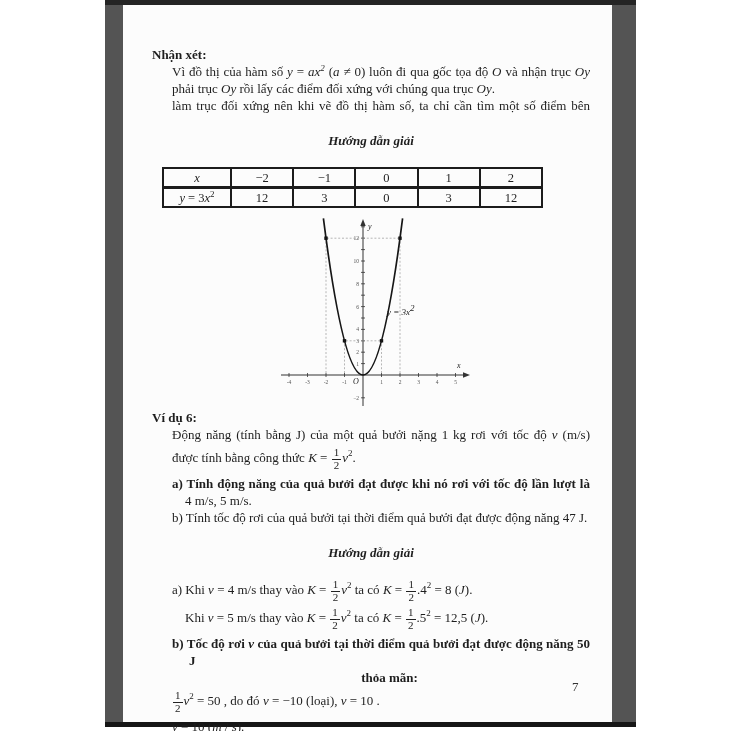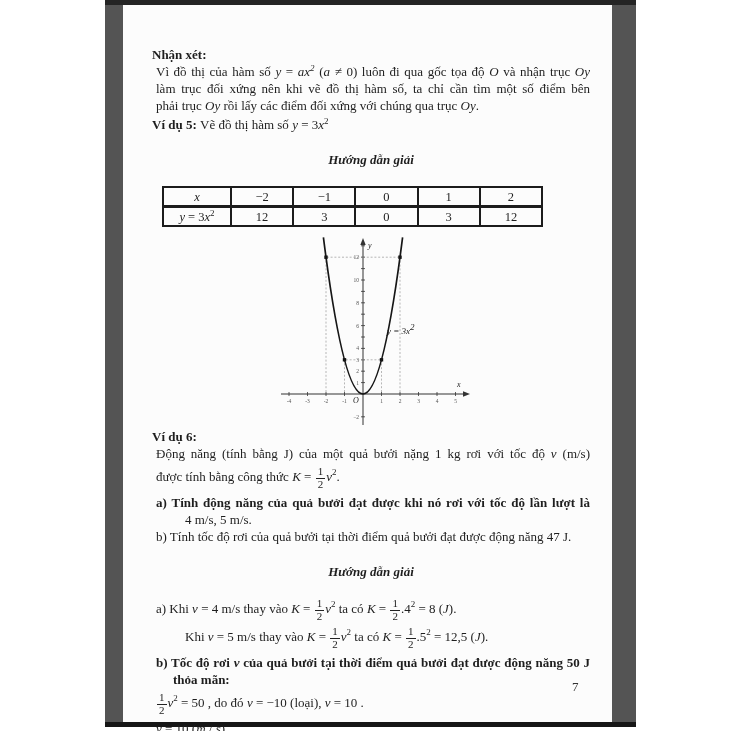--- a/index.html
+++ b/index.html
@@ -7,21 +7,21 @@
        font-family:"Liberation Serif", serif;color:#1e1e1e;}
   .photo{position:absolute;left:105px;top:0;width:531px;height:727px;background:#545454;}
   .edge-top{position:absolute;left:0;top:0;width:531px;height:5px;background:#242424;}
   .edge-bottom{position:absolute;left:0;top:722px;width:531px;height:5px;background:#161616;}
   .page{position:absolute;left:18px;top:5px;width:489px;height:717px;background:#fcfcfc;}
   .content{padding:41px 22px 0 29px;font-size:13px;line-height:17px;}
   .bd{font-weight:bold;}
   .it{font-style:italic;}
   .sup{vertical-align:super;font-size:9px;line-height:0;}
   .head{font-weight:bold;margin:0;font-family:Liberation Serif, serif;}
-  .ind{margin-left:4px;}
+  .ind{margin-left:20px;}
   .ind2{margin-left:33px;}
   .jfull{text-align:justify;text-align-last:justify;}
   .hang{padding-left:17px;text-indent:-17px;font-weight:bold;}
   .center-head{text-align:center;font-weight:bold;font-style:italic;margin:18px 0;}
   .frac{display:inline-block;vertical-align:-0.62em;text-align:center;line-height:1.05;
         font-size:11px;margin:0 1px;}
   .fnum{display:block;border-bottom:1px solid #222;padding:0 2px;}
   .fden{display:block;}
   .mline{margin-top:4px;margin-bottom:4px;}
   table.vals{border-collapse:collapse;margin:3px 0 0 10px;table-layout:fixed;width:381px;}
@@ -40,24 +40,23 @@
 <body>
 
 <div class="photo">
   <div class="edge-top"></div>
   <div class="edge-bottom"></div>
   <div class="page">
     <div class="content">
 
       <div class="head">Nhận xét:</div>
       <div class="ind jfull"><span>Vì đồ thị của hàm số </span><span class="it">y</span><span> = </span><span class="it">ax</span><span class="it sup">2</span><span> (</span><span class="it">a</span><span> ≠ 0) luôn đi qua gốc tọa độ </span><span class="it">O</span><span> và nhận trục </span><span class="it">Oy</span></div>
+      <div class="ind"><span>phải trục </span><span class="it">Oy</span><span> rồi lấy các điểm đối xứng với chúng qua trục </span><span class="it">Oy</span><span>.</span></div>
       <div class="ind jfull"><span>làm trục đối xứng nên khi vẽ đồ thị hàm số, ta chỉ cần tìm một số điểm bên</span></div>
-      <div class="ind"><span>phải trục </span><span class="it">Oy</span><span> rồi lấy các điểm đối xứng với chúng qua trục </span><span class="it">Oy</span><span>.</span></div>
 
-      <div style="margin-top:2px;"><span class="bd">Ví dụ 5: </span><span>Vẽ đồ thị hàm số </span><span class="it">y</span><span> = 3</span><span class="it">x</span><span class="sup">2</span></div>
 
       <div class="center-head">Hướng dẫn giải</div>
 
       <table class="vals">
         <tbody>
             <tr class="hrow">
           <td class="c0"><span class="it">x</span></td>
           <td>−2</td>
           <td>−1</td>
           <td>0</td>
@@ -147,20 +146,20 @@
       <div class="ind mline"><span>được tính bằng công thức </span><span class="it">K</span><span> = </span><span class="frac"><span class="fnum">1</span><span class="fden">2</span></span><span class="it">v</span><span class="sup">2</span><span>.</span></div>
       <div class="ind jfull hang"><span>a) Tính động năng của quả bưởi đạt được khi nó rơi với tốc độ lần lượt là</span></div>
       <div class="ind2"><span>4 m/s, 5 m/s.</span></div>
       <div class="ind"><span>b) Tính tốc độ rơi của quả bưởi tại thời điểm quả bưởi đạt được động năng 47 J.</span></div>
 
       <div class="center-head">Hướng dẫn giải</div>
 
       <div class="ind mline"><span>a) Khi </span><span class="it">v</span><span> = 4 m/s thay vào </span><span class="it">K</span><span> = </span><span class="frac"><span class="fnum">1</span><span class="fden">2</span></span><span class="it">v</span><span class="sup">2</span><span> ta có </span><span class="it">K</span><span> = </span><span class="frac"><span class="fnum">1</span><span class="fden">2</span></span><span>.4</span><span class="sup">2</span><span> = 8 (</span><span class="it">J</span><span>).</span></div>
       <div class="ind2 mline"><span>Khi </span><span class="it">v</span><span> = 5 m/s thay vào </span><span class="it">K</span><span> = </span><span class="frac"><span class="fnum">1</span><span class="fden">2</span></span><span class="it">v</span><span class="sup">2</span><span> ta có </span><span class="it">K</span><span> = </span><span class="frac"><span class="fnum">1</span><span class="fden">2</span></span><span>.5</span><span class="sup">2</span><span> = 12,5 (</span><span class="it">J</span><span>).</span></div>
       <div class="ind jfull hang"><span>b) Tốc độ rơi </span><span class="it">v</span><span> của quả bưởi tại thời điểm quả bưởi đạt được động năng 50 J</span></div>
-      <div class="ind hang" style="padding-left:17px;text-indent:0;"><span>thỏa mãn:</span></div>
+      <div class="ind hang" style="padding-left:17px;text-indent:0;text-align:center;"><span>thỏa mãn:</span></div>
       <div class="ind mline"><span class="frac"><span class="fnum">1</span><span class="fden">2</span></span><span class="it">v</span><span class="sup">2</span><span> = 50 , do đó </span><span class="it">v</span><span> = −10 (loại), </span><span class="it">v</span><span> = 10 .</span></div>
       <div class="ind"><span class="it">v</span><span> = 10 (</span><span class="it">m</span><span> / </span><span class="it">s</span><span>).</span></div>
 
     </div>
     <div class="pagenum">7</div>
   </div>
 </div>
 
 </body></html>

